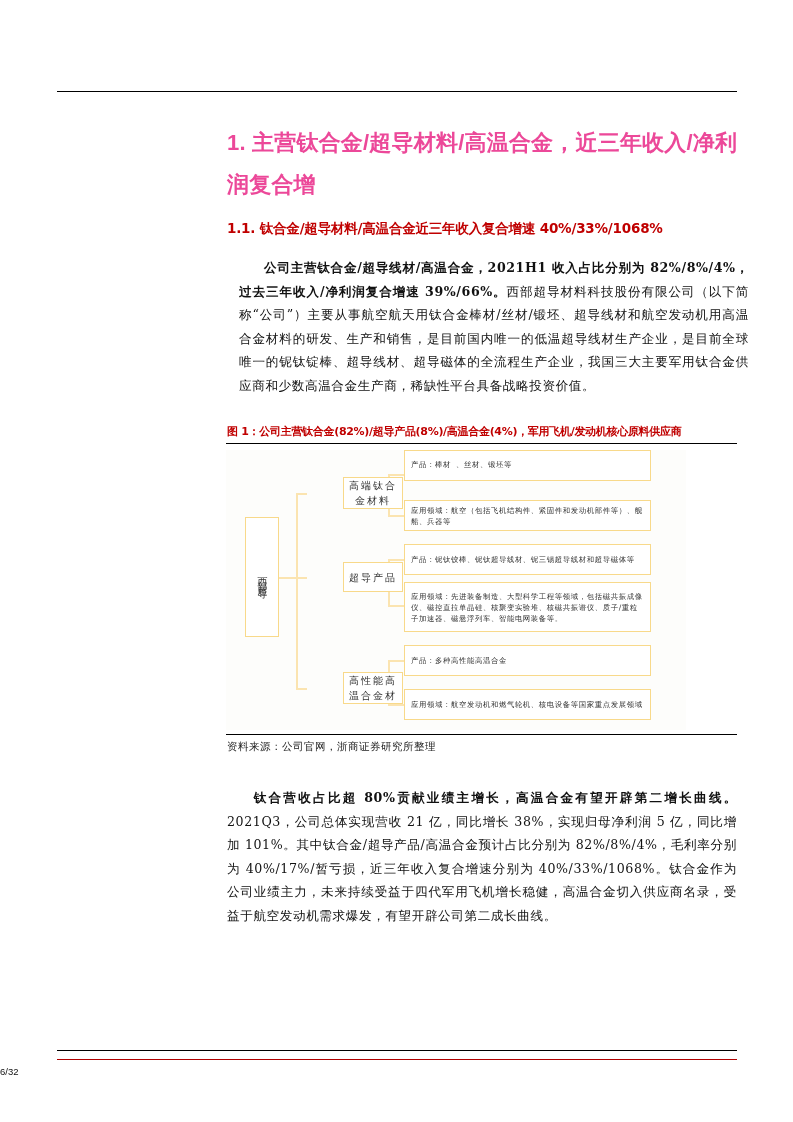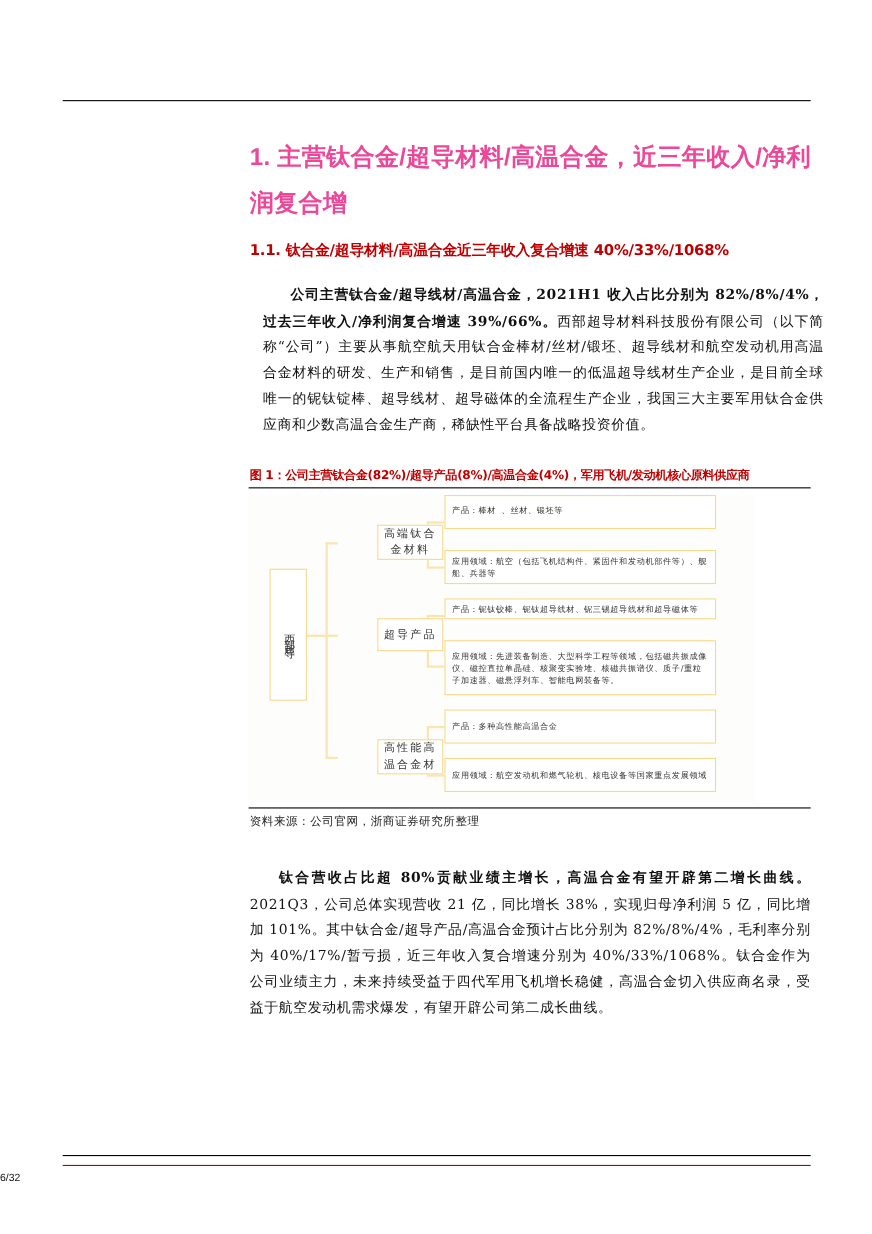--- a/index.html
+++ b/index.html
@@ -80,21 +80,21 @@
   <div class="conn" style="left:162px; top:254px; width:16px; height:1.5px;"></div>
 
   <div class="box root">西部超导</div>
 
   <div class="box cat" style="top:27px; height:32px;">高端钛合金材料</div>
   <div class="box cat" style="top:112px; height:30px;">超导产品</div>
   <div class="box cat" style="top:222px; height:32px;">高性能高温合金材</div>
 
   <div class="box leaf" style="top:0; height:31px;font-family:Liberation Mono, monospace;">产品：棒材 、丝材、锻坯等</div>
   <div class="box leaf" style="top:50px; height:31px;">应用领域：航空（包括飞机结构件、紧固件和发动机部件等）、舰船、兵器等</div>
-  <div class="box leaf" style="top:94px; height:19px;">产品：铌钛铰棒、铌钛超导线材、铌三锡超导线材和超导磁体等</div>
+  <div class="box leaf" style="top:94px; height:31px;">产品：铌钛铰棒、铌钛超导线材、铌三锡超导线材和超导磁体等</div>
   <div class="box leaf" style="top:132px; height:50px;">应用领域：先进装备制造、大型科学工程等领域，包括磁共振成像仪、磁控直拉单晶硅、核聚变实验堆、核磁共振谱仪、质子/重粒子加速器、磁悬浮列车、智能电网装备等。</div>
   <div class="box leaf" style="top:239px; height:31px;">应用领域：航空发动机和燃气轮机、核电设备等国家重点发展领域</div>
   <div class="box leaf" style="top:195px; height:31px;">产品：多种高性能高温合金</div>
 </div>
 
 <div class="source"></div>
 <div class="source-text">资料来源：公司官网，浙商证券研究所整理</div>
 
 <div class="para p2"><span class="indent"></span><span class="lead">钛合营收占比超 80%贡献业绩主增长，高温合金有望开辟第二增长曲线。</span><span>2021Q3，公司总体实现营收 21 亿，同比增长 38%，实现归母净利润 5 亿，同比增加 101%。其中钛合金/超导产品/高温合金预计占比分别为 82%/8%/4%，毛利率分别为 40%/17%/暂亏损，近三年收入复合增速分别为 40%/33%/1068%。钛合金作为公司业绩主力，未来持续受益于四代军用飞机增长稳健，高温合金切入供应商名录，受益于航空发动机需求爆发，有望开辟公司第二成长曲线。</span></div>
 

